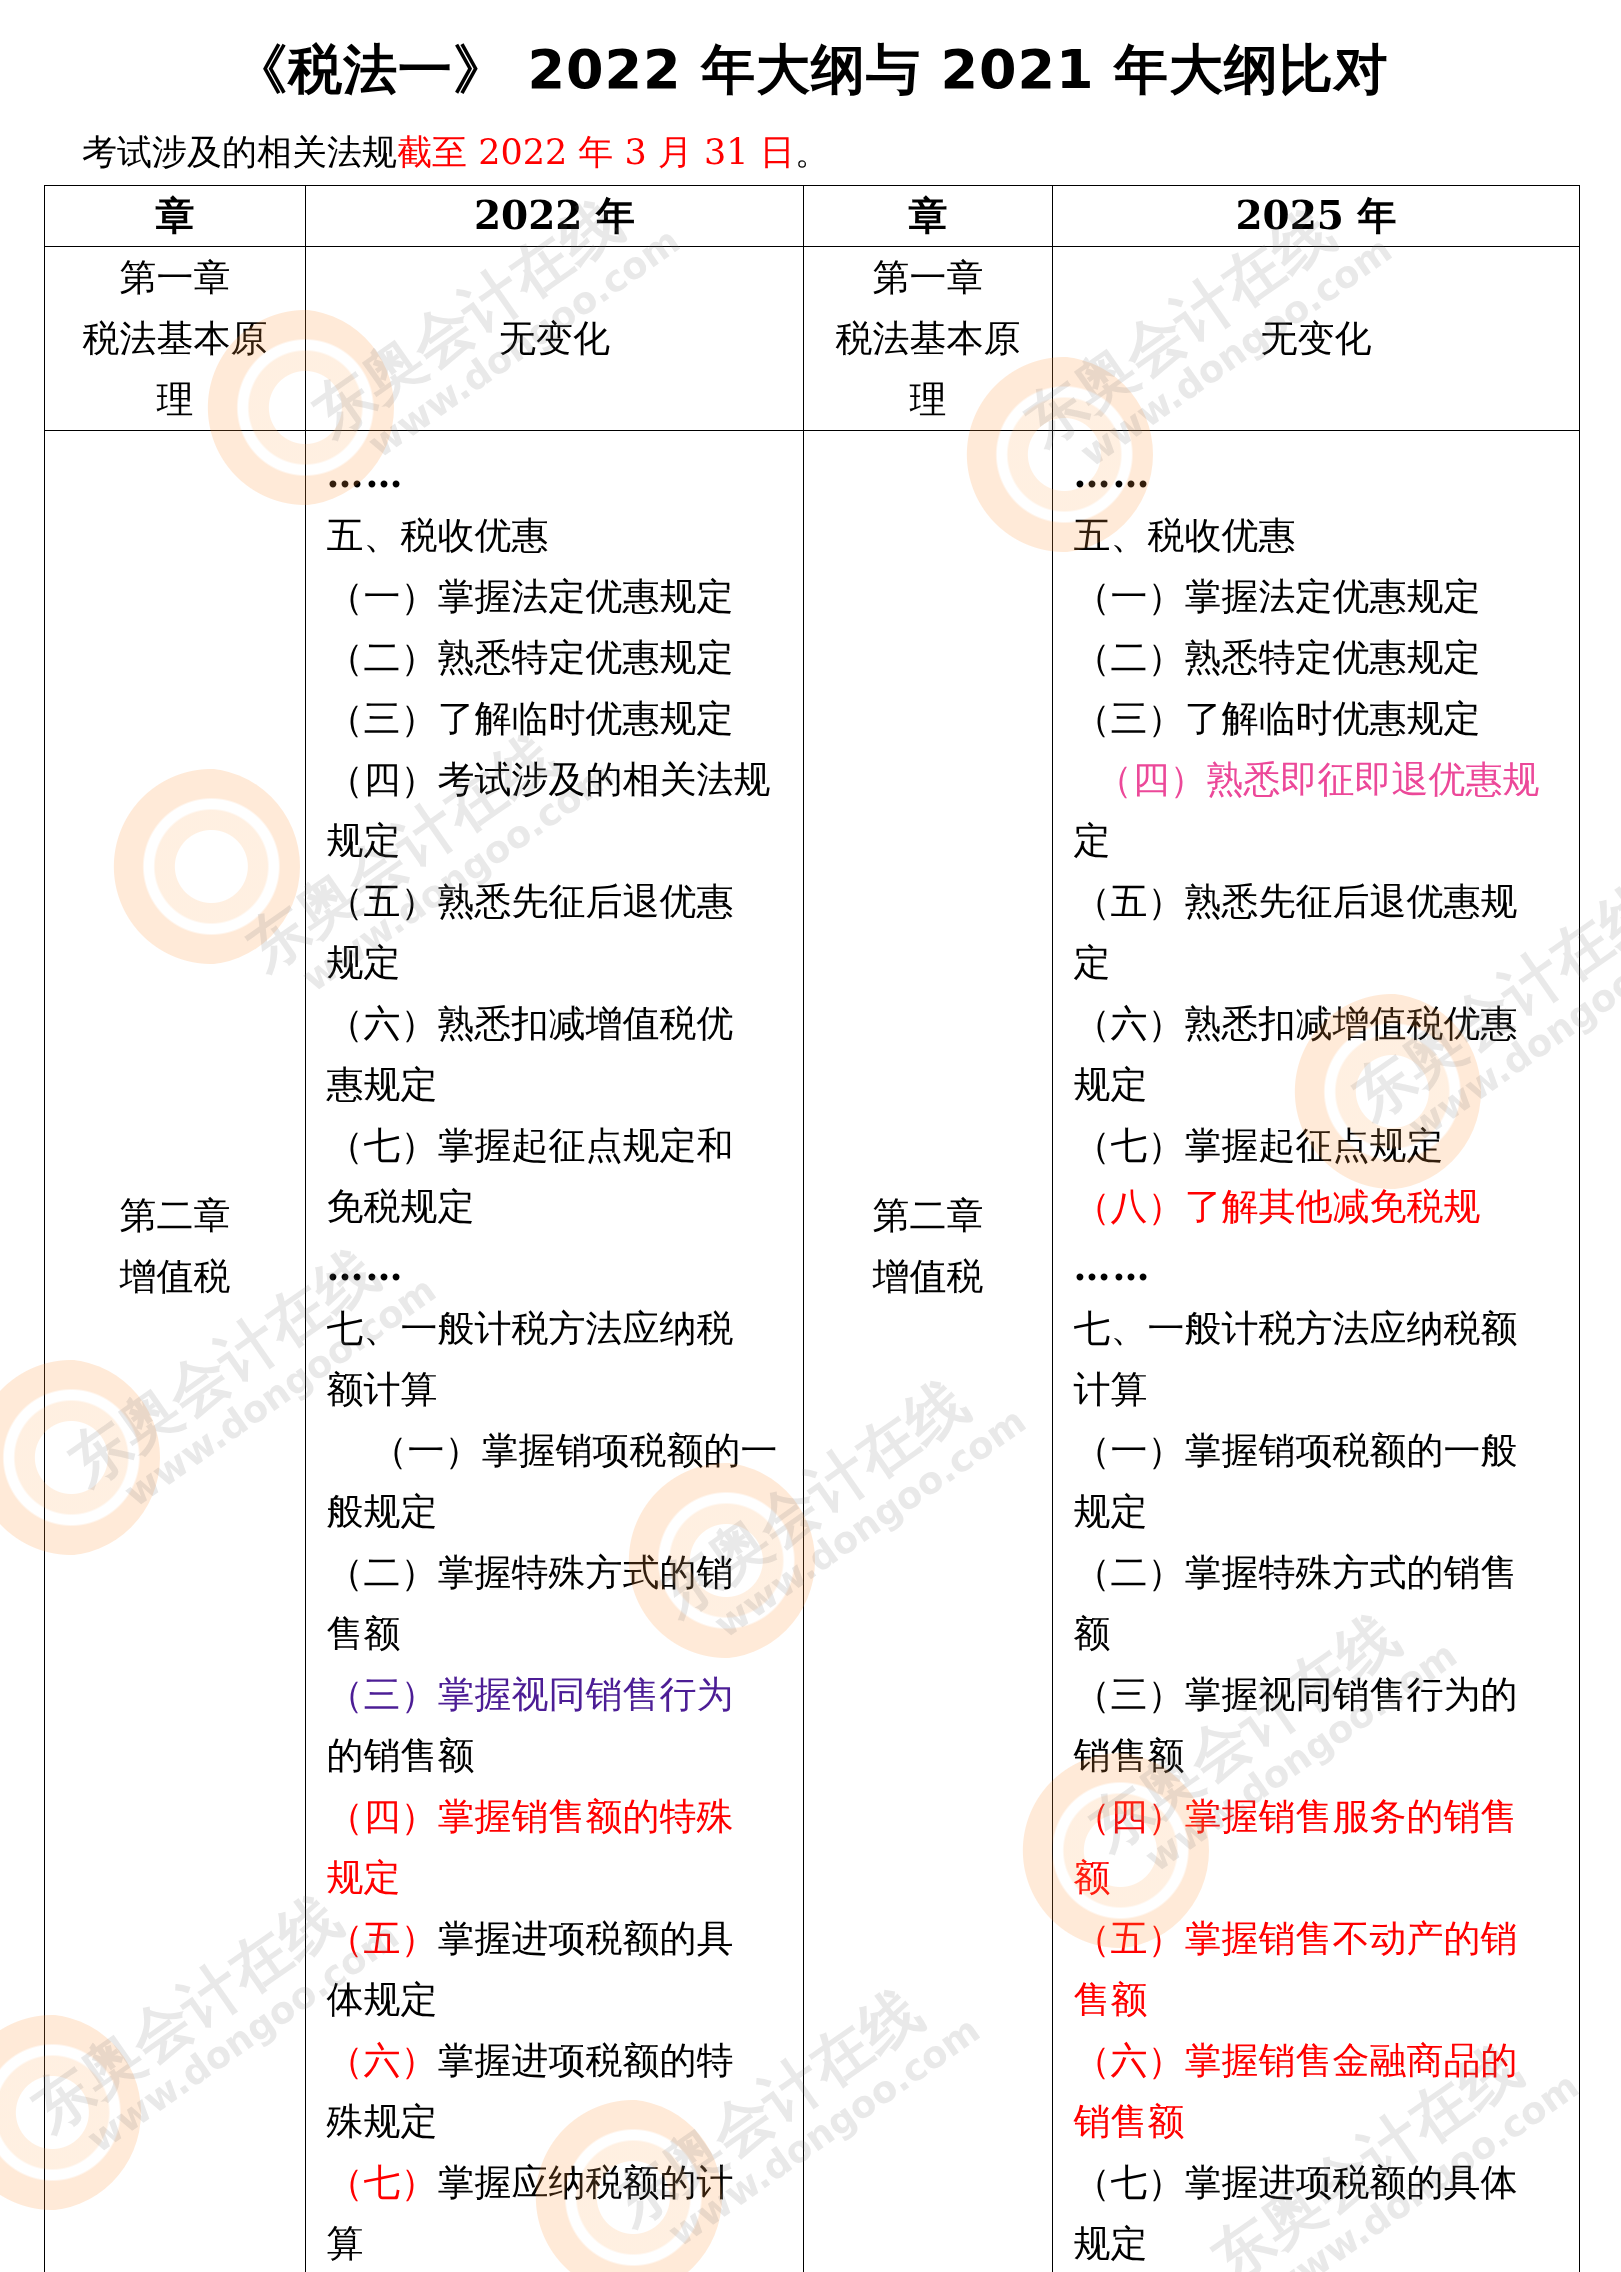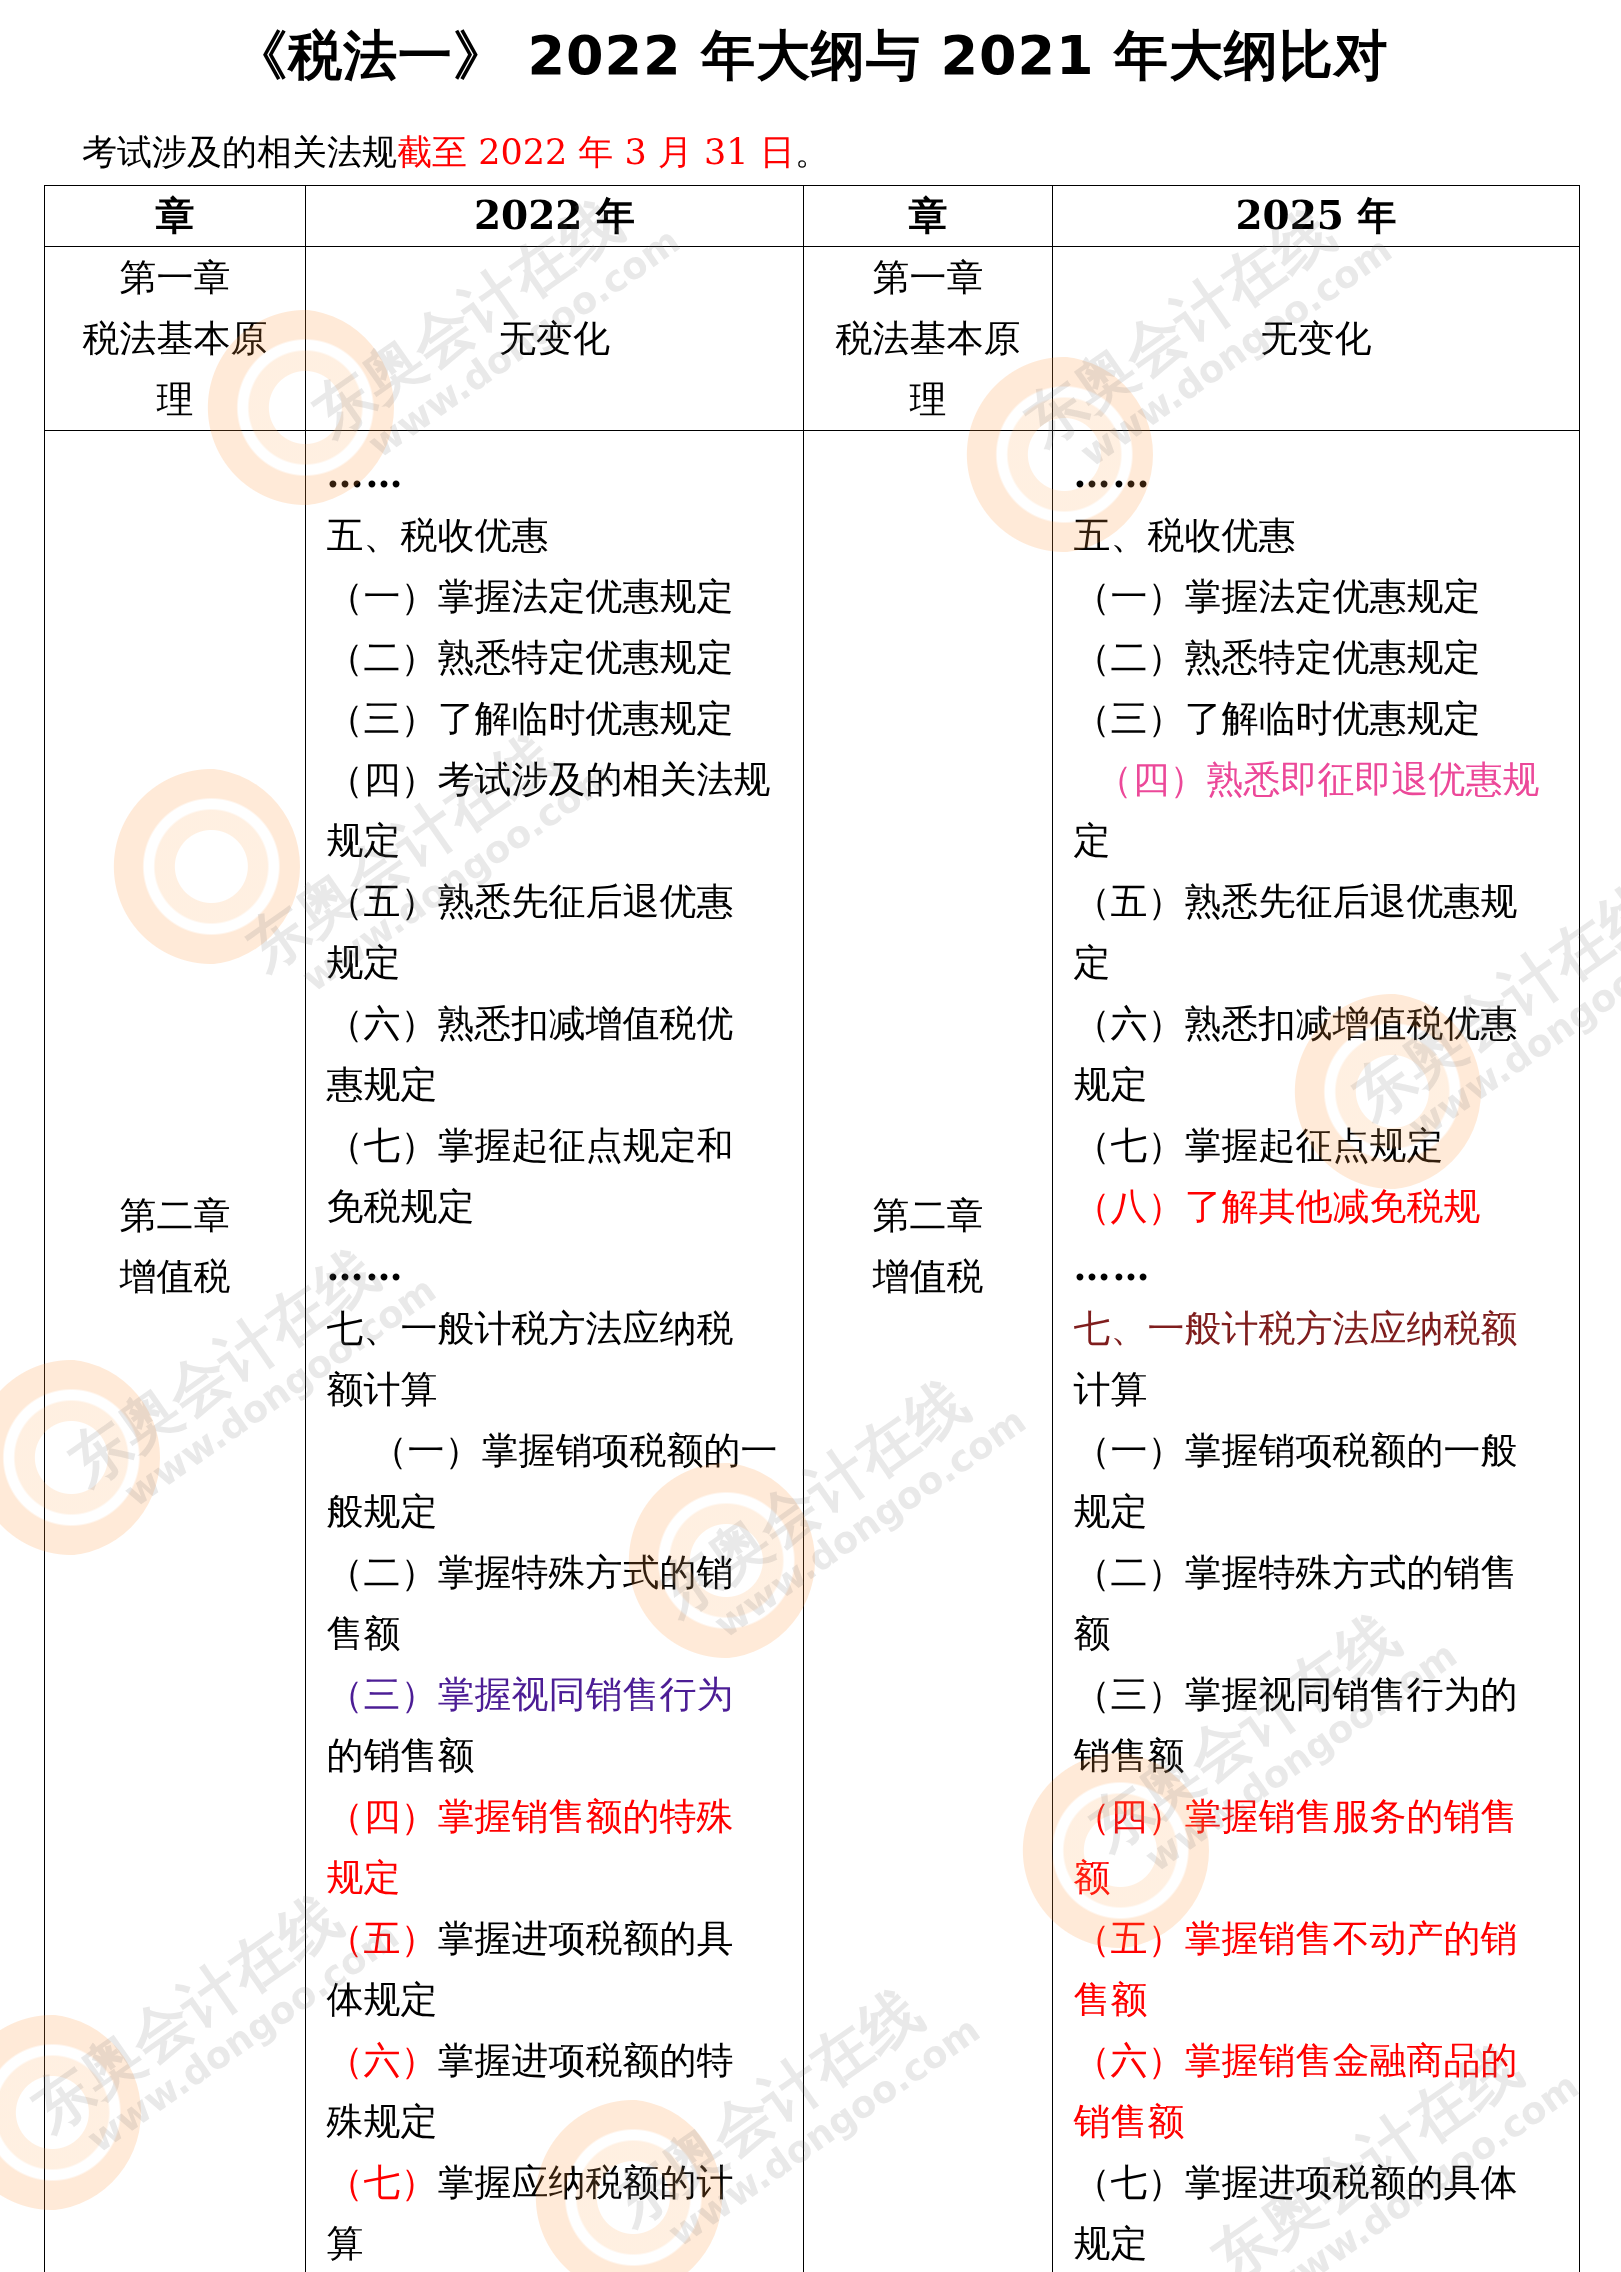--- a/index.html
+++ b/index.html
@@ -1,18 +1,18 @@
 <!DOCTYPE html>
 <html style="font-size:15px"><head>
 <meta charset="utf-8">
 <style>
   html, body { margin: 0; padding: 0; background: #ffffff; }
   body { width: 1622px; height: 2272px; position: relative; overflow: hidden;
          font-family: "DejaVu Serif", "Liberation Serif", serif; color: #000; }
-  .title { position: absolute; left: 0; top: 9px; width: 1622px; text-align: center;
+  .title { position: absolute; left: 0; top: 23px; width: 1622px; text-align: center;
            font-family: "DejaVu Sans", "Liberation Sans", sans-serif; font-weight: bold;
            font-size: 54px; line-height: 94px; letter-spacing: 0.9px; white-space: nowrap; }
   .subtitle { position: absolute; left: 82px; top: 126px; font-size: 35px; line-height: 52px;
               white-space: nowrap; }
   .red { color: #ff0000; }
   .blk { color: #000000; }
   table.cmp { position: absolute; left: 44px; top: 185px; border-collapse: collapse;
               table-layout: fixed; width: 1535px; }
   table.cmp td, table.cmp th { border: 1.9px solid #000; padding: 0; vertical-align: middle; }
   table.cmp th { height: 60px; font-size: 39px; font-weight: bold; text-align: center;
@@ -127,21 +127,21 @@
             <div class="line"><span style="color: rgb(0, 0, 0);"> （三）了解临时优惠规定</span></div>
             <div class="line"><span style="color: #ec4899; margin-left: 22px;"> （四）熟悉即征即退优惠规</span></div>
             <div class="line"><span style="color: rgb(0, 0, 0);">定</span></div>
             <div class="line"><span style="color: rgb(0, 0, 0);"> （五）熟悉先征后退优惠规</span></div>
             <div class="line"><span style="color: rgb(0, 0, 0);">定</span></div>
             <div class="line"><span style="color: rgb(0, 0, 0);"> （六）熟悉扣减增值税优惠</span></div>
             <div class="line"><span style="color: rgb(0, 0, 0);">规定</span></div>
             <div class="line"><span style="color: rgb(0, 0, 0);"> （七）掌握起征点规定</span></div>
             <div class="line"><span style="color: rgb(255, 0, 0);"> （八）了解其他减免税规</span></div>
             <div class="line"><span class="dots" style="color: rgb(0, 0, 0);">……</span></div>
-            <div class="line"><span style="color: #7f1d1d;">七、一般计税方法应纳税额</span></div>
+            <div class="line"><span style="color: #000000;">七、一般计税方法应纳税额</span></div>
             <div class="line"><span style="color: rgb(0, 0, 0);">计算</span></div>
             <div class="line"><span style="color: rgb(0, 0, 0);"> （一）掌握销项税额的一般</span></div>
             <div class="line"><span style="color: rgb(0, 0, 0);">规定</span></div>
             <div class="line"><span style="color: rgb(0, 0, 0);"> （二）掌握特殊方式的销售</span></div>
             <div class="line"><span style="color: rgb(0, 0, 0);">额</span></div>
             <div class="line"><span style="color: rgb(0, 0, 0);"> （三）掌握视同销售行为的</span></div>
             <div class="line"><span style="color: rgb(0, 0, 0);">销售额</span></div>
             <div class="line"><span style="color: rgb(255, 0, 0);"> （四）掌握销售服务的销售</span></div>
             <div class="line"><span style="color: rgb(255, 0, 0);">额</span></div>
             <div class="line"><span style="color: rgb(255, 0, 0);"> （五）掌握销售不动产的销</span></div>

